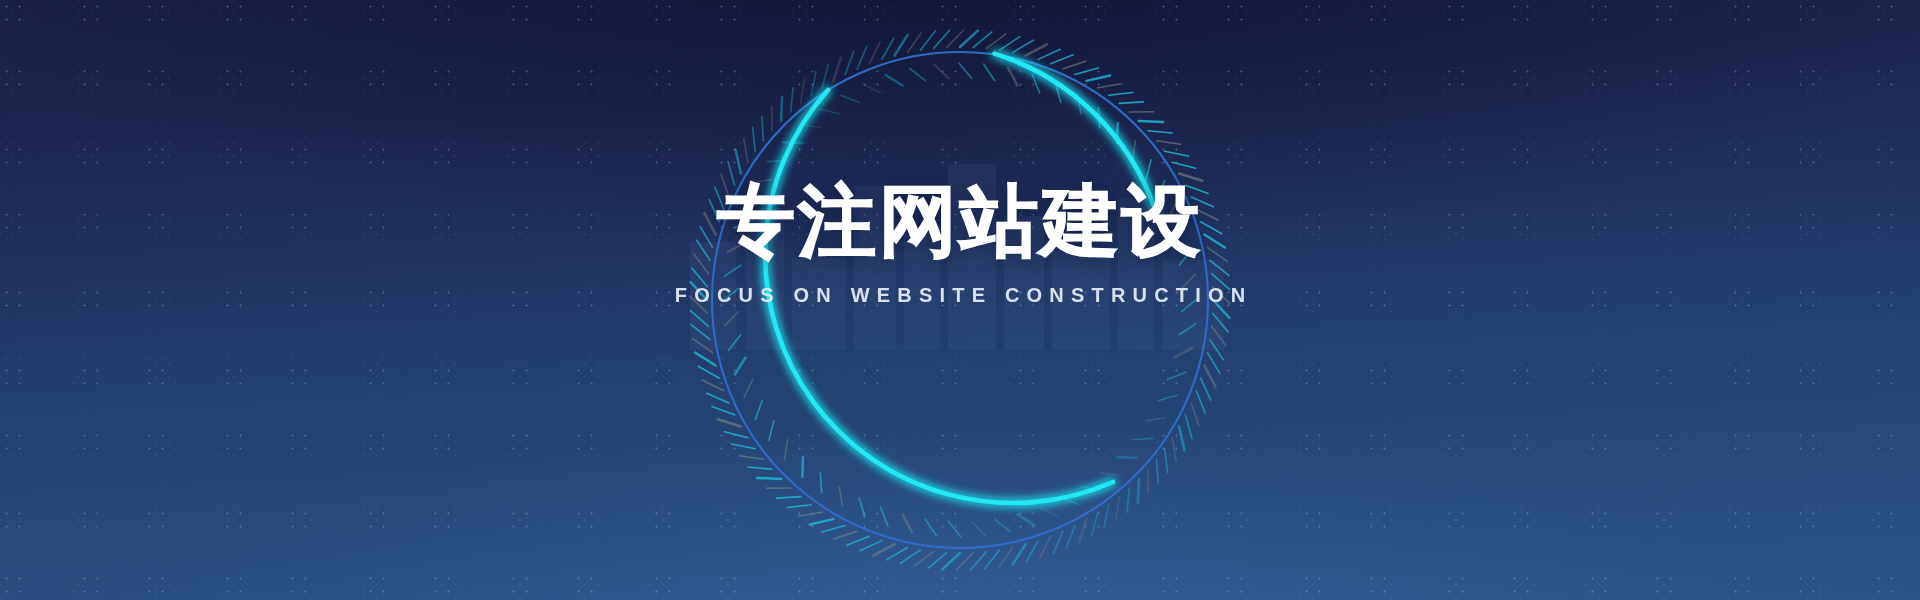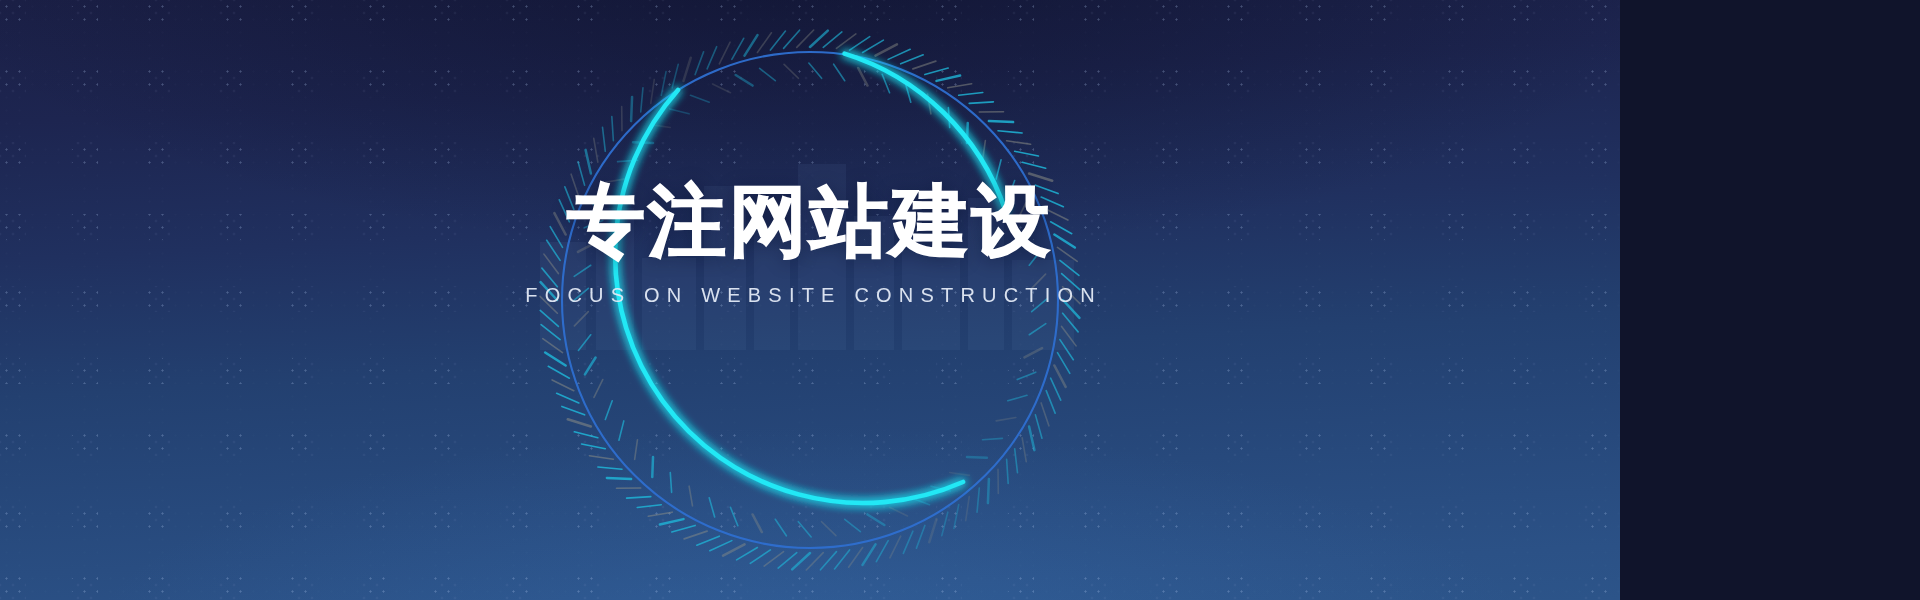--- a/index.html
+++ b/index.html
@@ -7,21 +7,21 @@
     padding: 0;
     background: #10142b;
   }
   body {
     font-family: "Liberation Sans", sans-serif;
   }
 
   
   .banner {
     position: relative;
-    width: 1620px;
+    width: 1920px;
     height: 600px;
     overflow: hidden;
     background: linear-gradient(177deg,
                 #1b2047 0%,
                 #1d2550 18%,
                 #20305f 38%,
                 #234070 58%,
                 #27497c 76%,
                 #2b5186 92%,
                 #2c5489 100%);
@@ -101,21 +101,21 @@
     letter-spacing: 3px;
     margin: 0;
     text-shadow: 0 2px 18px rgba(5,12,40,0.45);
     -webkit-text-stroke: 1.4px #ffffff;
   }
 
   .sub-en {
     margin: 22px 0 0 0;
     font-family: "Liberation Sans", sans-serif;
     font-size: 20px;
-    font-weight: 400;
+    font-weight: 700;
     color: #e3eaf6;
     letter-spacing: 7.2px;
     text-indent: 7.2px;
     opacity: 0.95;
   }
 
   .tagline {
     margin: 26px 0 0 0;
     font-family: "Liberation Sans", "DejaVu Sans", sans-serif;
     font-size: 27px;

